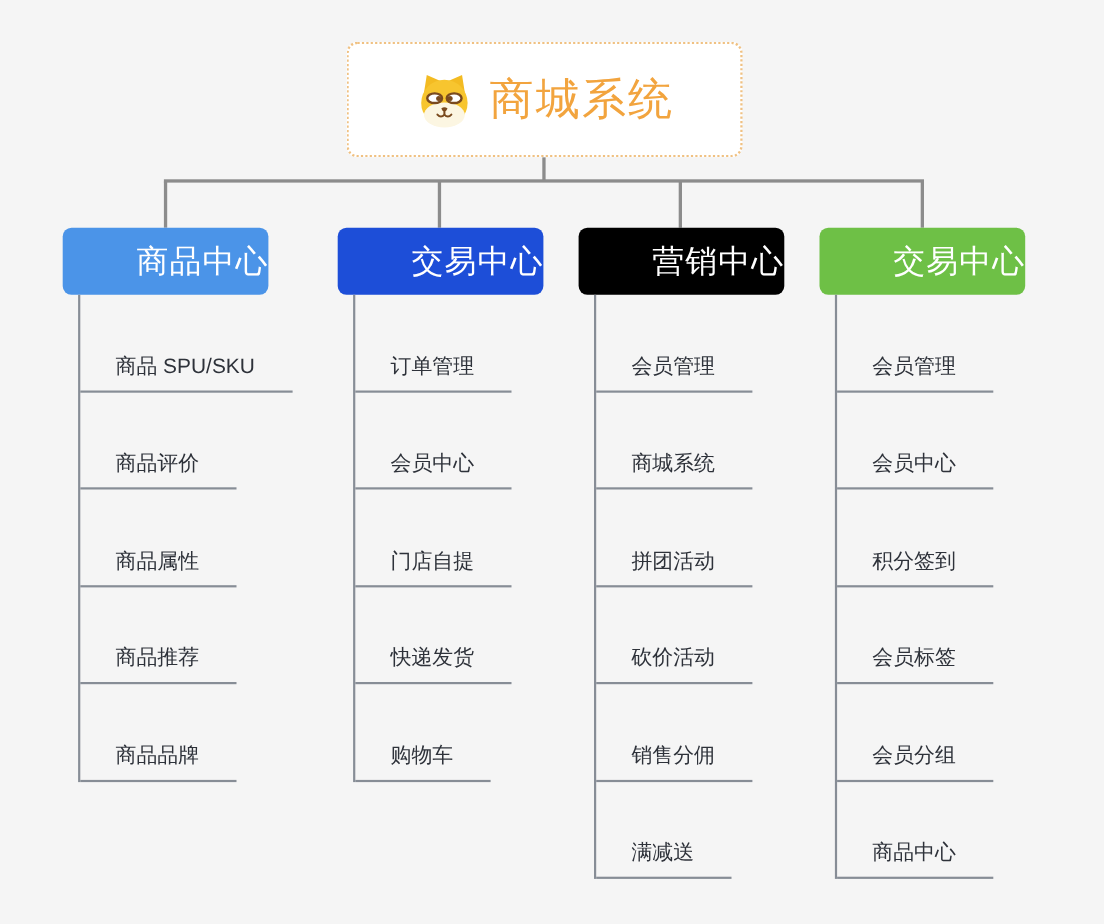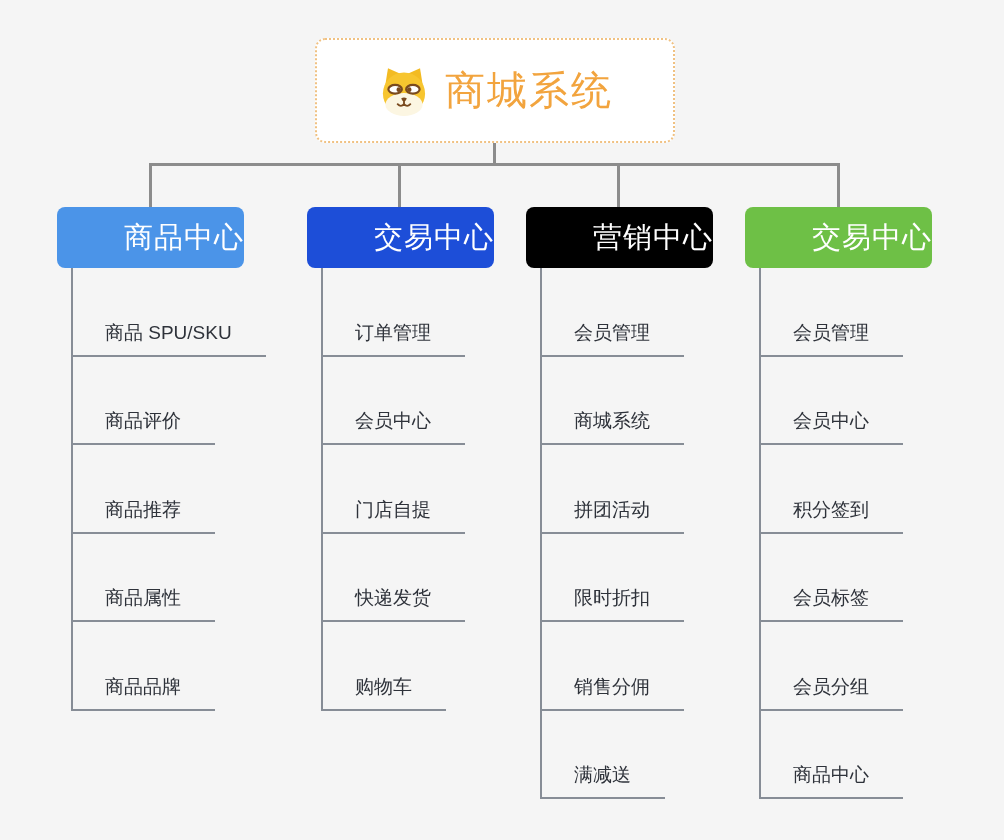--- a/index.html
+++ b/index.html
@@ -96,24 +96,24 @@
       <span class="branch-label">商品中心</span>
     </div>
     <div class="leaves">
           <div class="leaf">
             <span class="leaf-label">商品 SPU/SKU</span>
           </div>
           <div class="leaf">
             <span class="leaf-label">商品评价</span>
           </div>
           <div class="leaf">
-            <span class="leaf-label">商品推荐</span>
+            <span class="leaf-label">商品属性</span>
           </div>
           <div class="leaf">
-            <span class="leaf-label">商品属性</span>
+            <span class="leaf-label">商品推荐</span>
           </div>
           <div class="leaf">
             <span class="leaf-label">商品品牌</span>
           </div>
         </div>
   </div>
 
   <div class="branch" style="left: 307px;">
     <div class="branch-node" style="background: #1d4ed8;">
       <span class="branch-label">交易中心</span>
@@ -145,21 +145,21 @@
           <div class="leaf">
             <span class="leaf-label">会员管理</span>
           </div>
           <div class="leaf">
             <span class="leaf-label">商城系统</span>
           </div>
           <div class="leaf">
             <span class="leaf-label">拼团活动</span>
           </div>
           <div class="leaf">
-            <span class="leaf-label">限时折扣</span>
+            <span class="leaf-label">砍价活动</span>
           </div>
           <div class="leaf">
             <span class="leaf-label">销售分佣</span>
           </div>
           <div class="leaf">
             <span class="leaf-label">满减送</span>
           </div>
         </div>
   </div>
 

